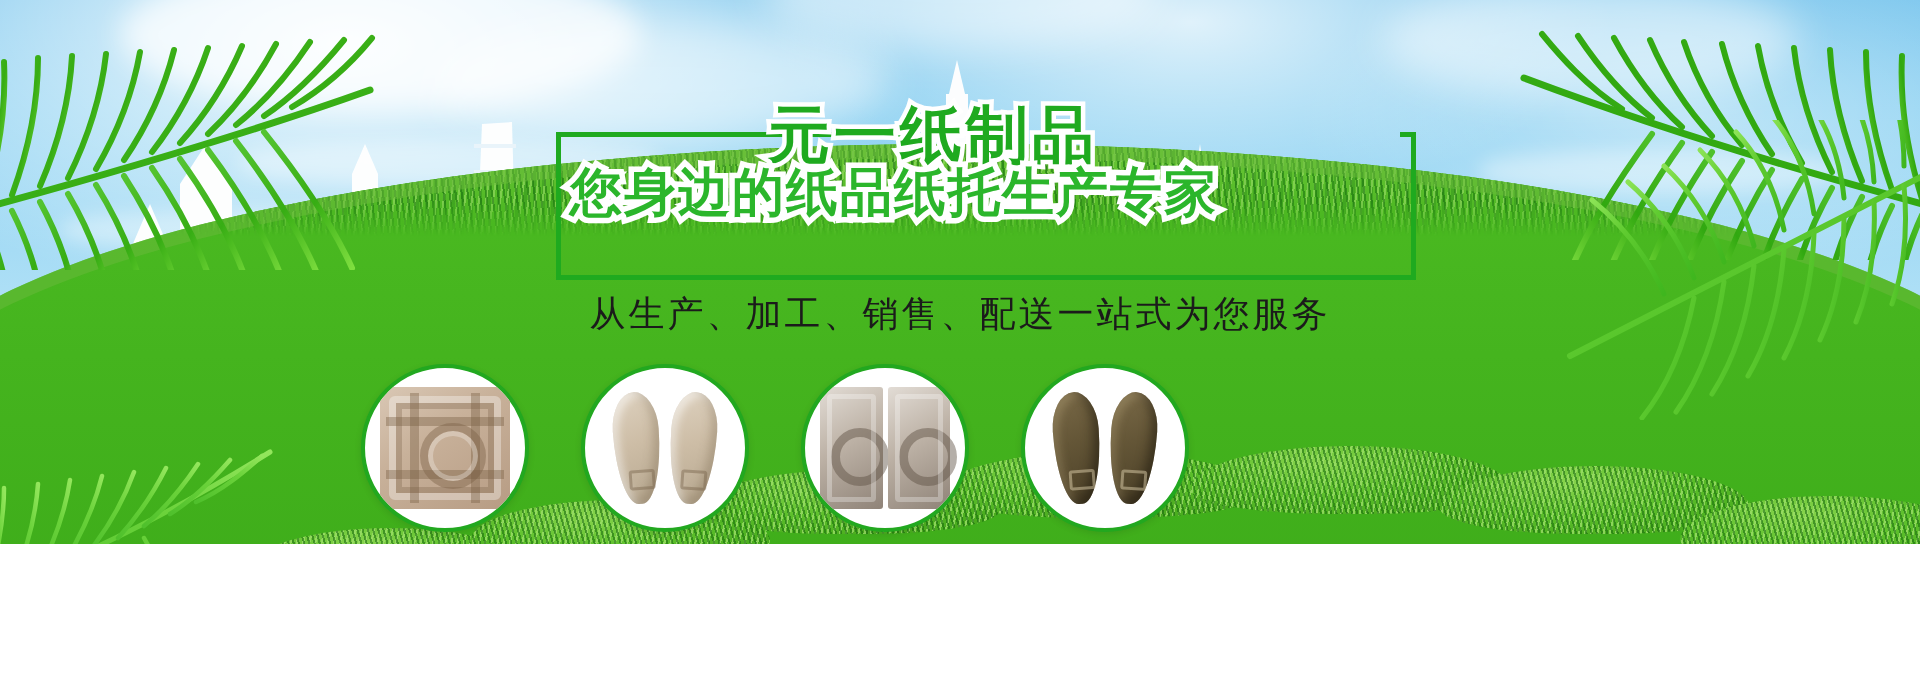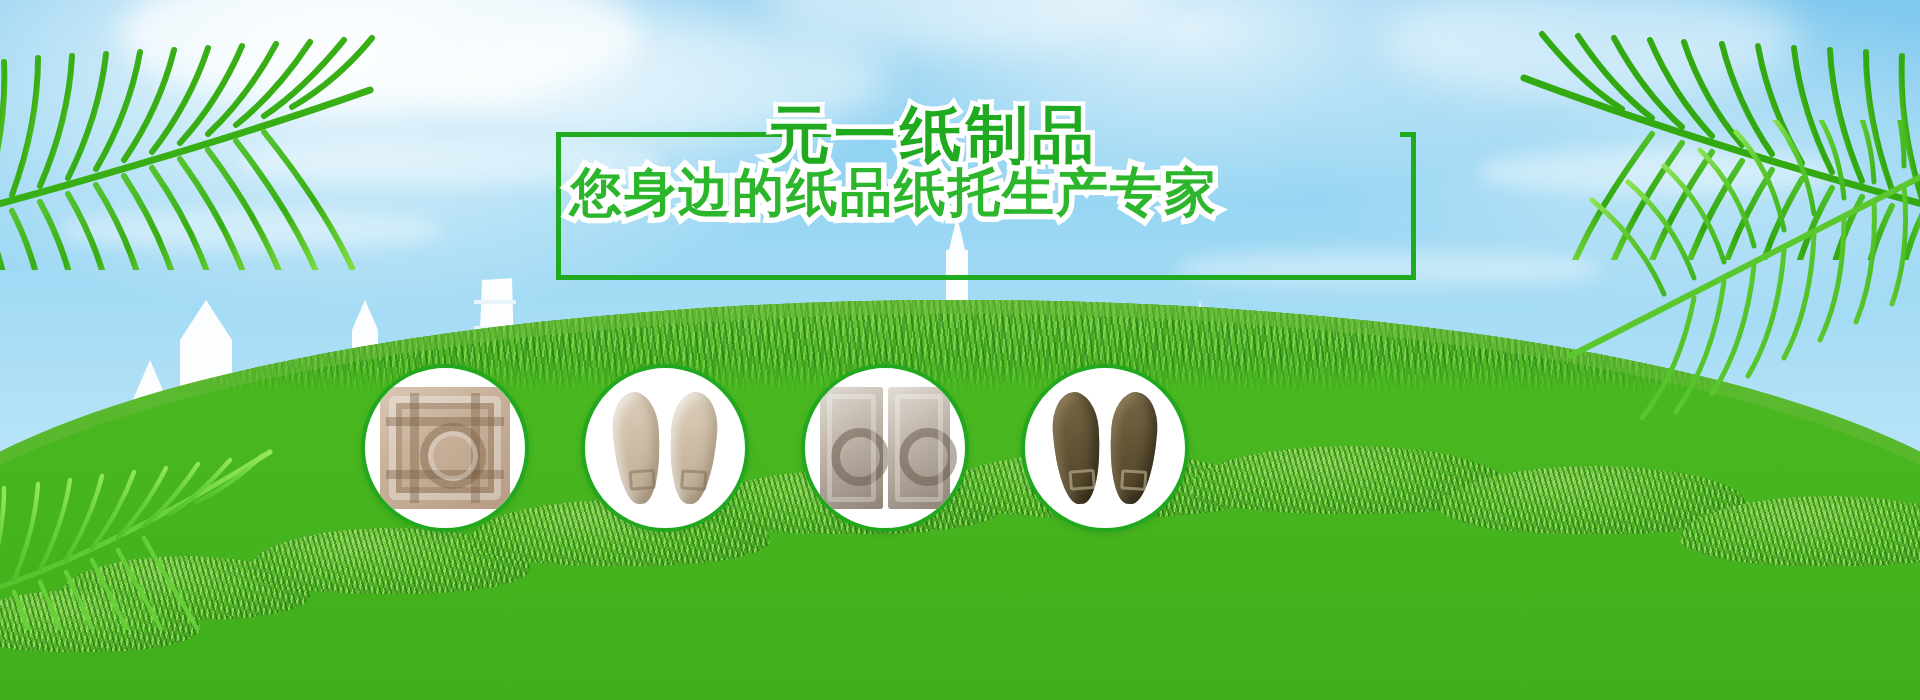--- a/index.html
+++ b/index.html
@@ -1,21 +1,21 @@
 <!DOCTYPE html>
 <html><head>
 <meta charset="utf-8">
 <style>
   * { margin:0; padding:0; box-sizing:border-box; }
   html,body { width:1920px; height:700px; overflow:hidden; background:#fff; }
   body { font-family:"Liberation Sans", sans-serif; }
 
   #banner {
     position:relative;
-    width:1920px; height:700px;
+    width:1920px; height:544px;
     overflow:hidden;
   }
 
   
   .sky {
     position:absolute; inset:0;
     background:
       radial-gradient(ellipse 900px 420px at 18% 8%, rgba(255,255,255,.92) 0%, rgba(255,255,255,0) 62%),
       radial-gradient(ellipse 700px 300px at 62% 4%, rgba(255,255,255,.75) 0%, rgba(255,255,255,0) 60%),
       radial-gradient(ellipse 600px 260px at 88% 22%, rgba(255,255,255,.42) 0%, rgba(255,255,255,0) 65%),
@@ -458,20 +458,21 @@
     </g>
   </svg>
 
   <div class="title-block">
     <div class="frame-box"></div>
     <div class="frame-top-left"></div>
     <div class="frame-top-right"></div>
     <div class="title-line1">元一纸制品</div>
     <div class="title-line2">您身边的纸品纸托生产专家</div>
   </div>
+  <div class="subtitle" style="left:50%; transform:translateX(-50%); white-space:nowrap;">从生产、加工、销售、配送一站式为您服务</div>
 
   <div class="product" style="left:361px; top:364px;">
     <div class="thumb">
       <div class="tray">
         <div class="bar h" style="top:30px;"></div>
         <div class="bar h" style="bottom:30px;"></div>
         <div class="bar v" style="left:30px;"></div>
         <div class="bar v" style="right:30px;"></div>
       </div>
     </div>

